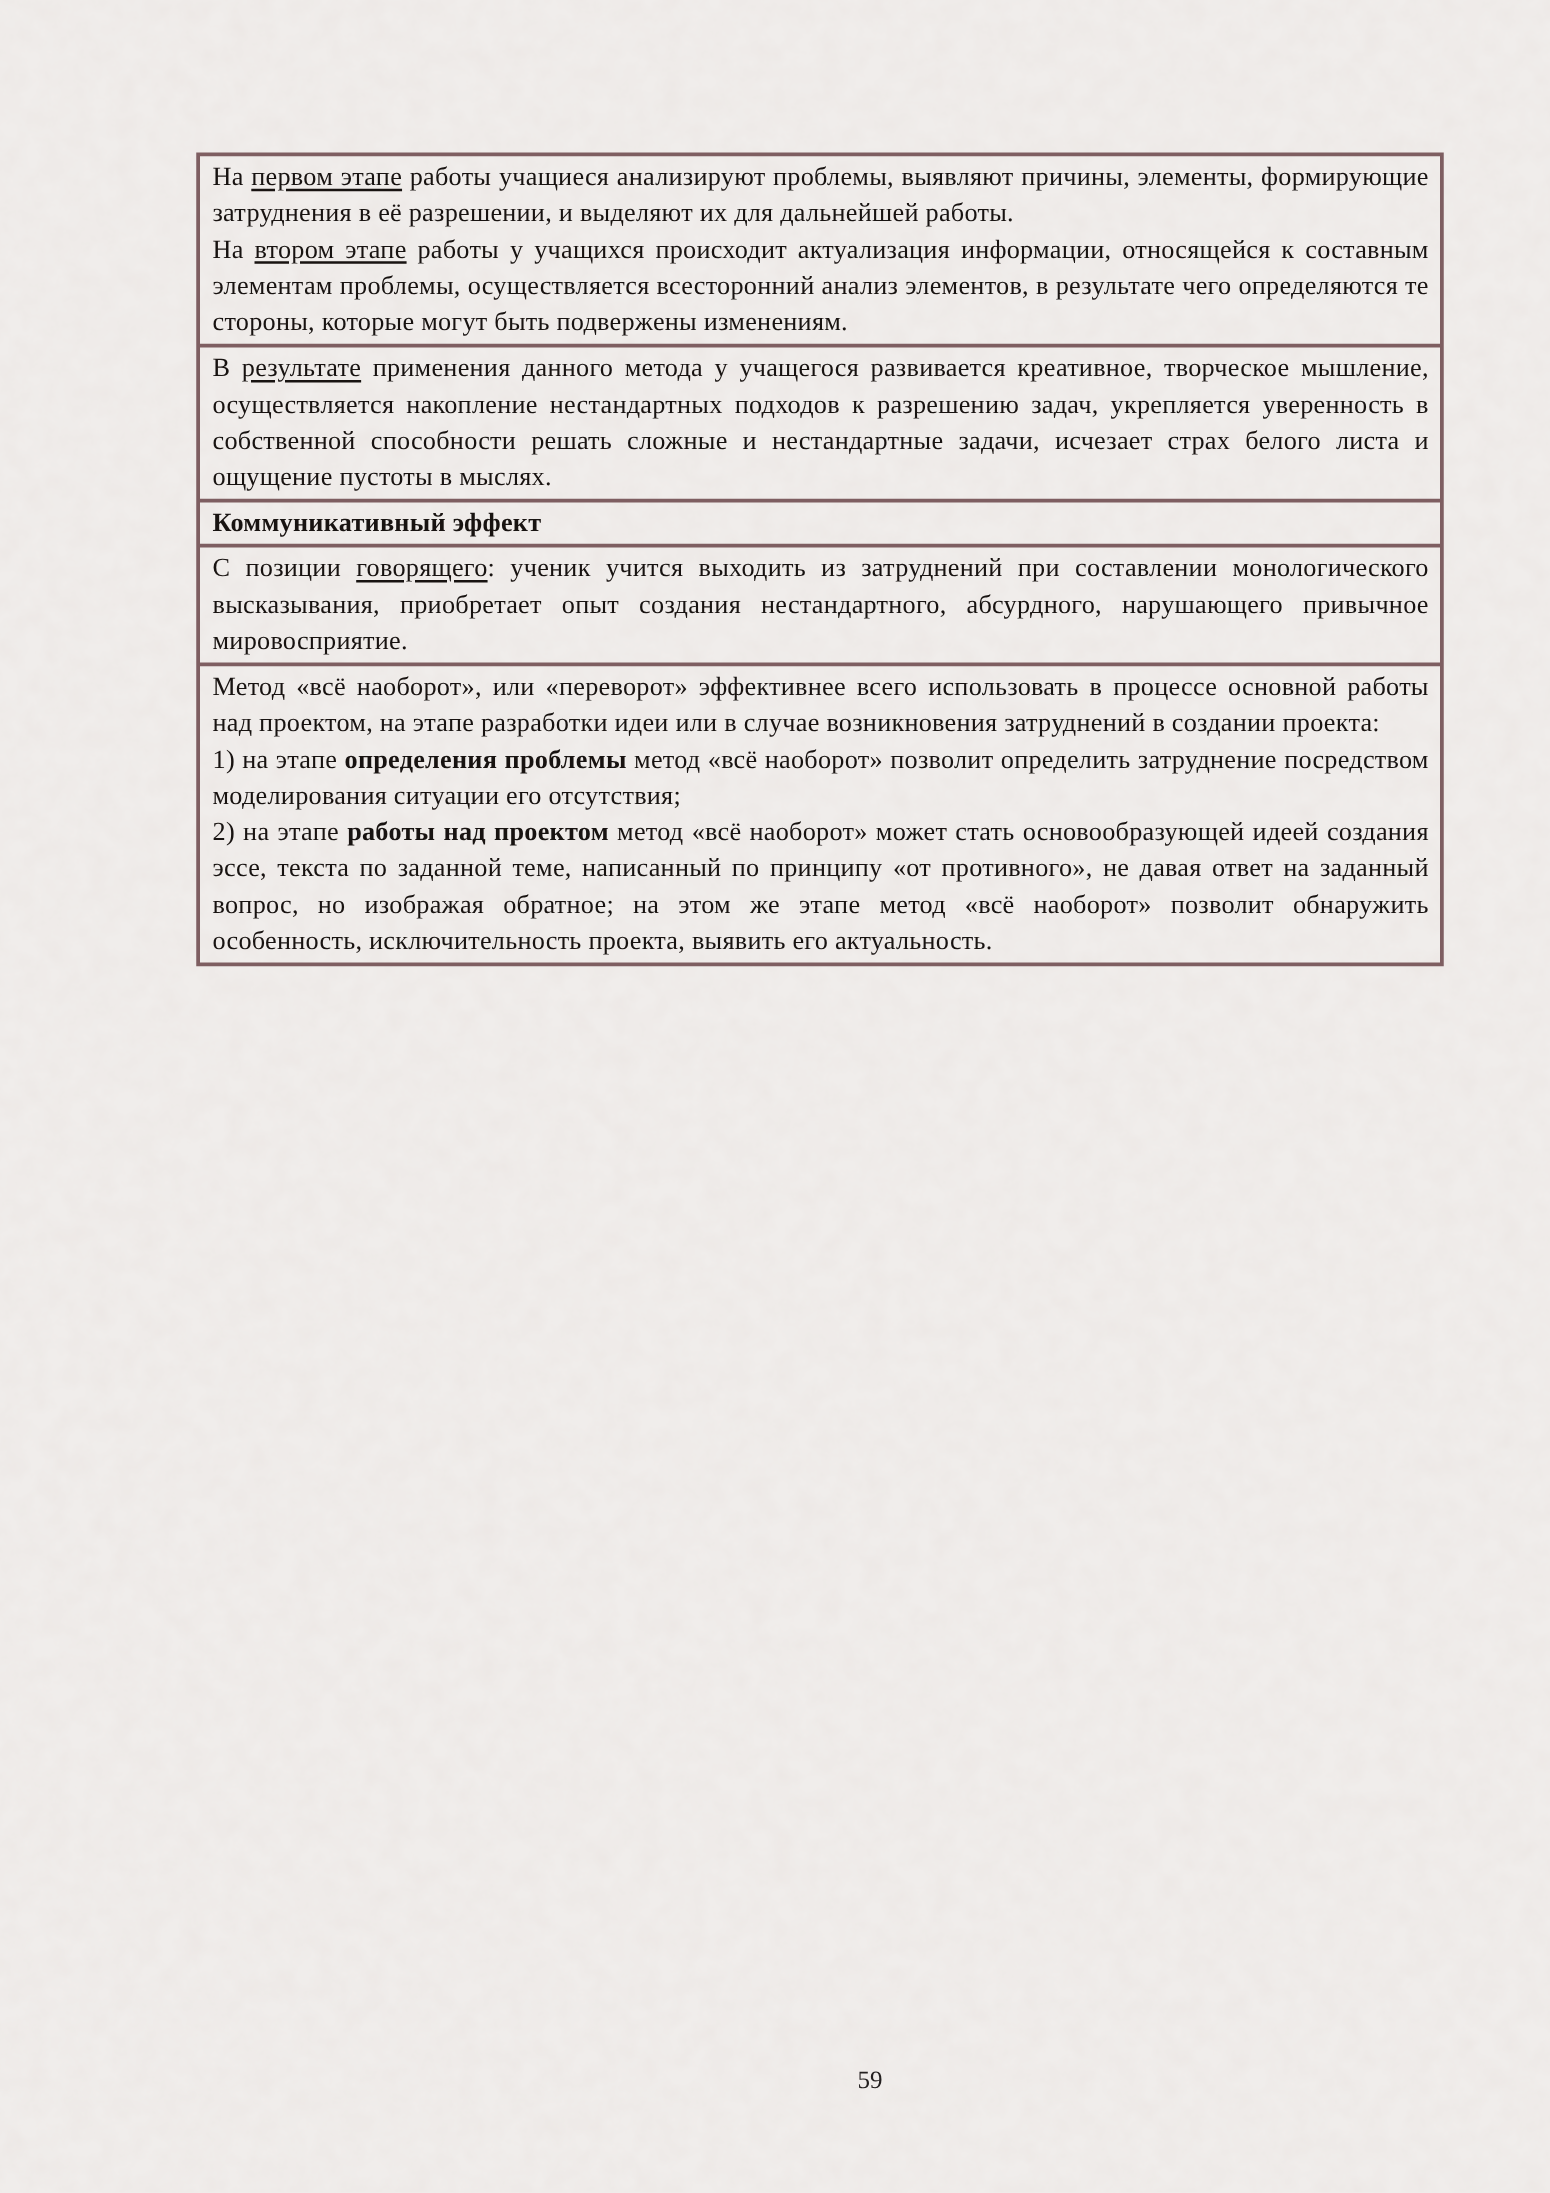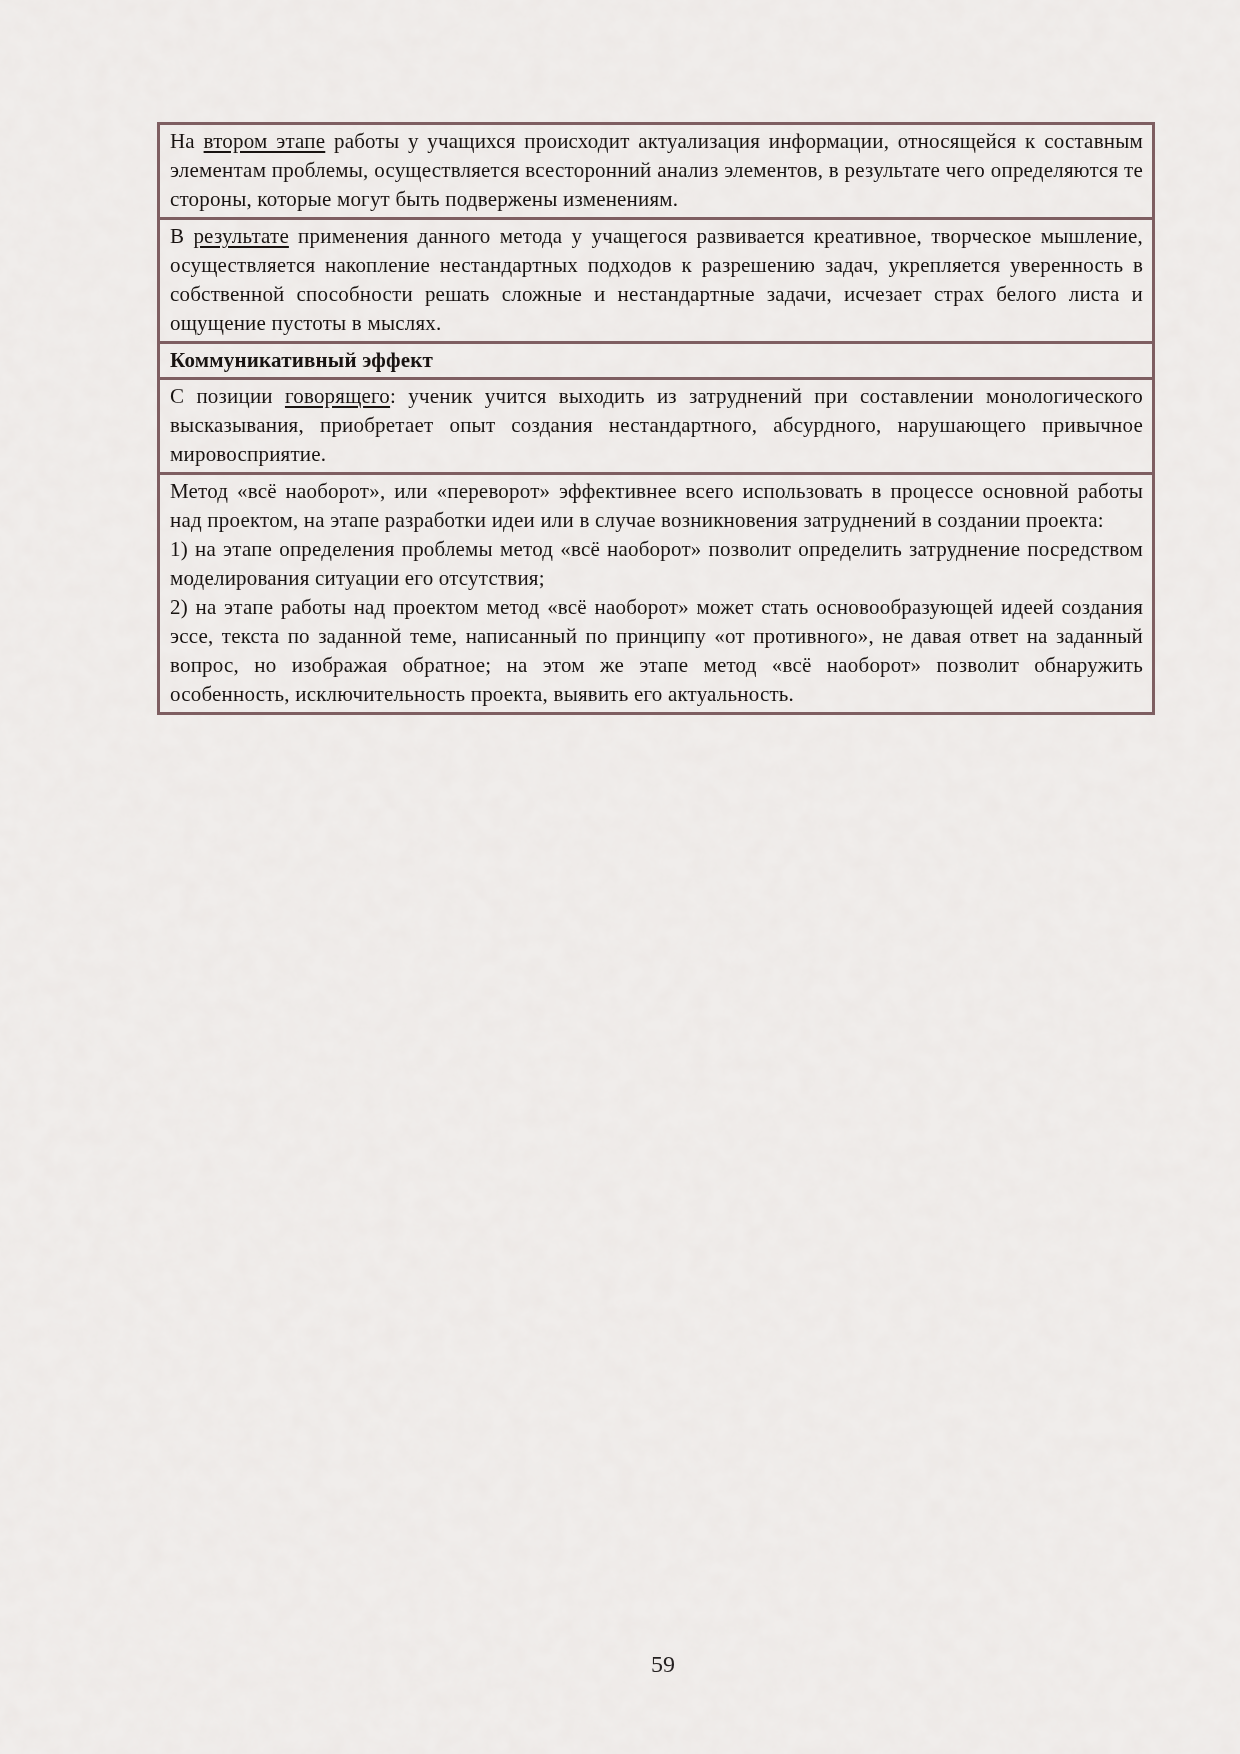--- a/index.html
+++ b/index.html
@@ -43,26 +43,26 @@
   }
   .row.header span{
     font-size:21px;
     line-height:30px;
     font-weight:bold;
     letter-spacing:0.2px;
     color:var(--ink);
     display:block;
   }
   .u{text-decoration:underline;text-underline-offset:3px;}
-  .b{font-weight:normal;}
+  .b{font-weight:bold;}
   .page-number{
     position:absolute;
-    left:613px;top:1651px;width:100px;
+    left:646px;top:1651px;width:100px;
     text-align:center;
-    font-size:24px;line-height:26px;
+    font-size:20px;line-height:26px;
     color:#242020;
   }
 </style>
 </head>
 <body>
 
 <svg class="texture" width="1240" height="1754" xmlns="http://www.w3.org/2000/svg" aria-hidden="true">
   <defs>
     <filter id="paper" x="0" y="0" width="100%" height="100%">
       <feTurbulence type="fractalNoise" baseFrequency="0.055" numOctaves="4" seed="7" result="n"></feTurbulence>
@@ -71,20 +71,21 @@
                 0 0 0 0 0.78
                 0.9 0.9 0 0 -0.62"></feColorMatrix>
     </filter>
   </defs>
   <rect width="1240" height="1754" filter="url(#paper)"></rect>
 </svg>
 
 <div class="doc-table">
 
   <div class="row body">
+    <p><span>На </span><span class="u">первом этапе</span><span> работы учащиеся анализируют проблемы, выявляют причины, элементы, формирующие затруднения в её разрешении, и выделяют их для дальнейшей работы.</span></p>
     <p><span>На </span><span class="u">втором этапе</span><span> работы у учащихся происходит актуализация информации, относящейся к составным элементам проблемы, осуществляется всесторонний анализ элементов, в результате чего определяются те стороны, которые могут быть подвержены изменениям.</span></p>
   </div>
 
 
   <div class="row body">
     <p><span>В </span><span class="u">результате</span><span> применения данного метода у учащегося развивается креативное, творческое мышление, осуществляется накопление нестандартных подходов к разрешению задач, укрепляется уверенность в собственной способности решать сложные и нестандартные задачи, исчезает страх белого листа и ощущение пустоты в мыслях.</span></p>
   </div>
 
   <div class="row header">
     <span>Коммуникативный эффект</span>

